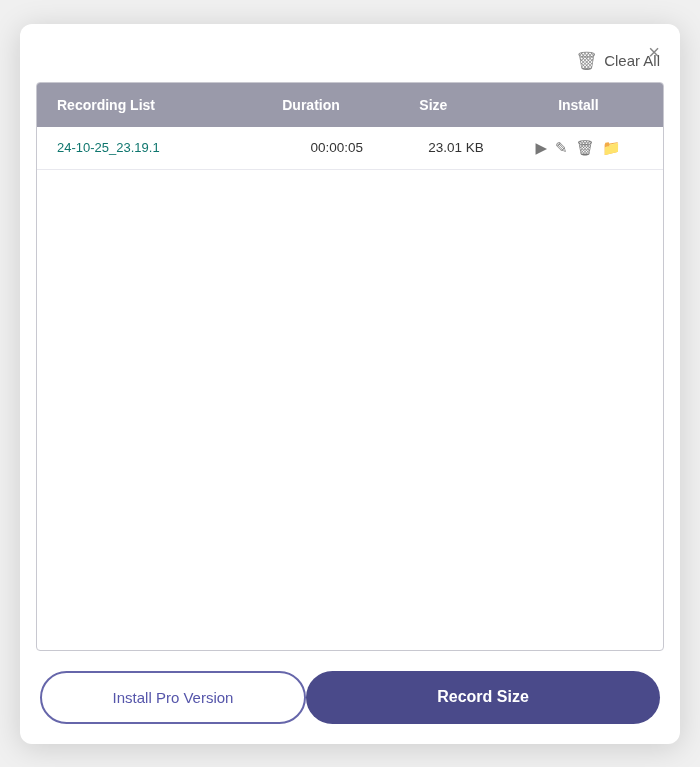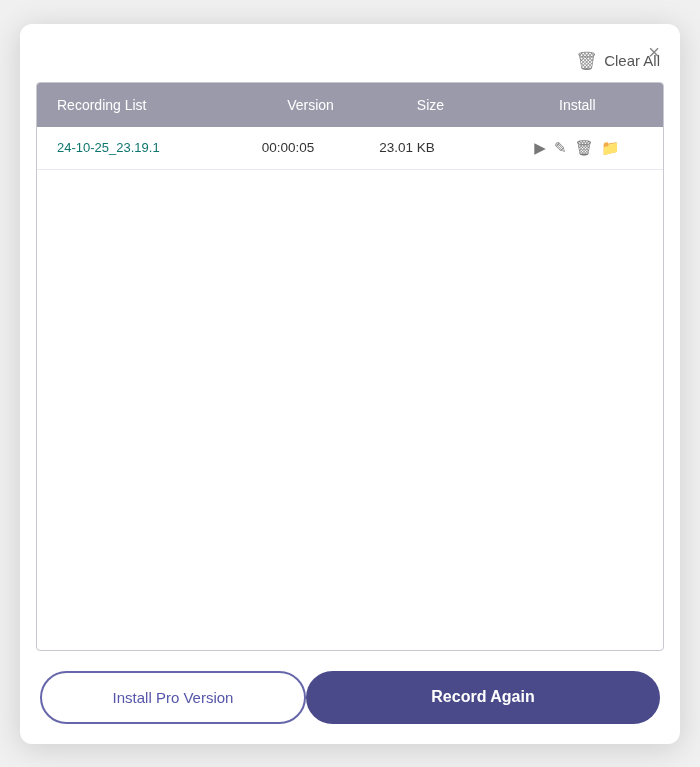--- a/index.html
+++ b/index.html
@@ -79,21 +79,21 @@
       width: 100%;
       border-collapse: collapse;
     }
 
     thead tr {
       background: #9a9aaa;
     }
 
     thead th {
       color: #fff;
-      font-weight: 400;
+      font-weight: 700;
       font-size: 14px;
       padding: 14px 10px;
       text-align: center;
     }
 
     thead th:first-child {
       text-align: left;
       padding-left: 20px;
     }
 
@@ -106,21 +106,21 @@
     }
 
     tbody tr:nth-child(odd) {
       background: #ffffff;
     }
 
     tbody td {
       padding: 12px 10px;
       font-size: 13.5px;
       color: #333;
-      text-align: left;
+      text-align: right;
     }
 
     tbody td:first-child {
       text-align: left;
       padding-left: 20px;
       font-size: 13px;
       color: #0f766e;
     }
 
     .manage-cell {
@@ -187,21 +187,21 @@
       <span class="trash-icon-large">🗑</span>
       <span>Clear All</span>
     </button>
   </div>
 
   <div class="table-container">
     <table>
       <thead>
         <tr>
           <th>Recording List</th>
-          <th>Version</th>
+          <th>Duration</th>
           <th>Size</th>
           <th>Install</th>
         </tr>
       </thead>
       <tbody id="table-body">
       <tr>
             <td>24-10-25_23.19.1</td>
             <td>00:00:05</td>
             <td>23.01 KB</td>
             <td>
@@ -216,17 +216,17 @@
         </tbody>
     </table>
     <div class="empty-area"></div>
   </div>
 
   <div class="footer">
     <button class="install-pro-btn">
       <span>Install Pro Version</span>
     </button>
     <button class="record-again-btn">
-      <span>Record Again</span>
+      <span>Record Size</span>
     </button>
   </div>
 
 </div>
 
 </body></html>

